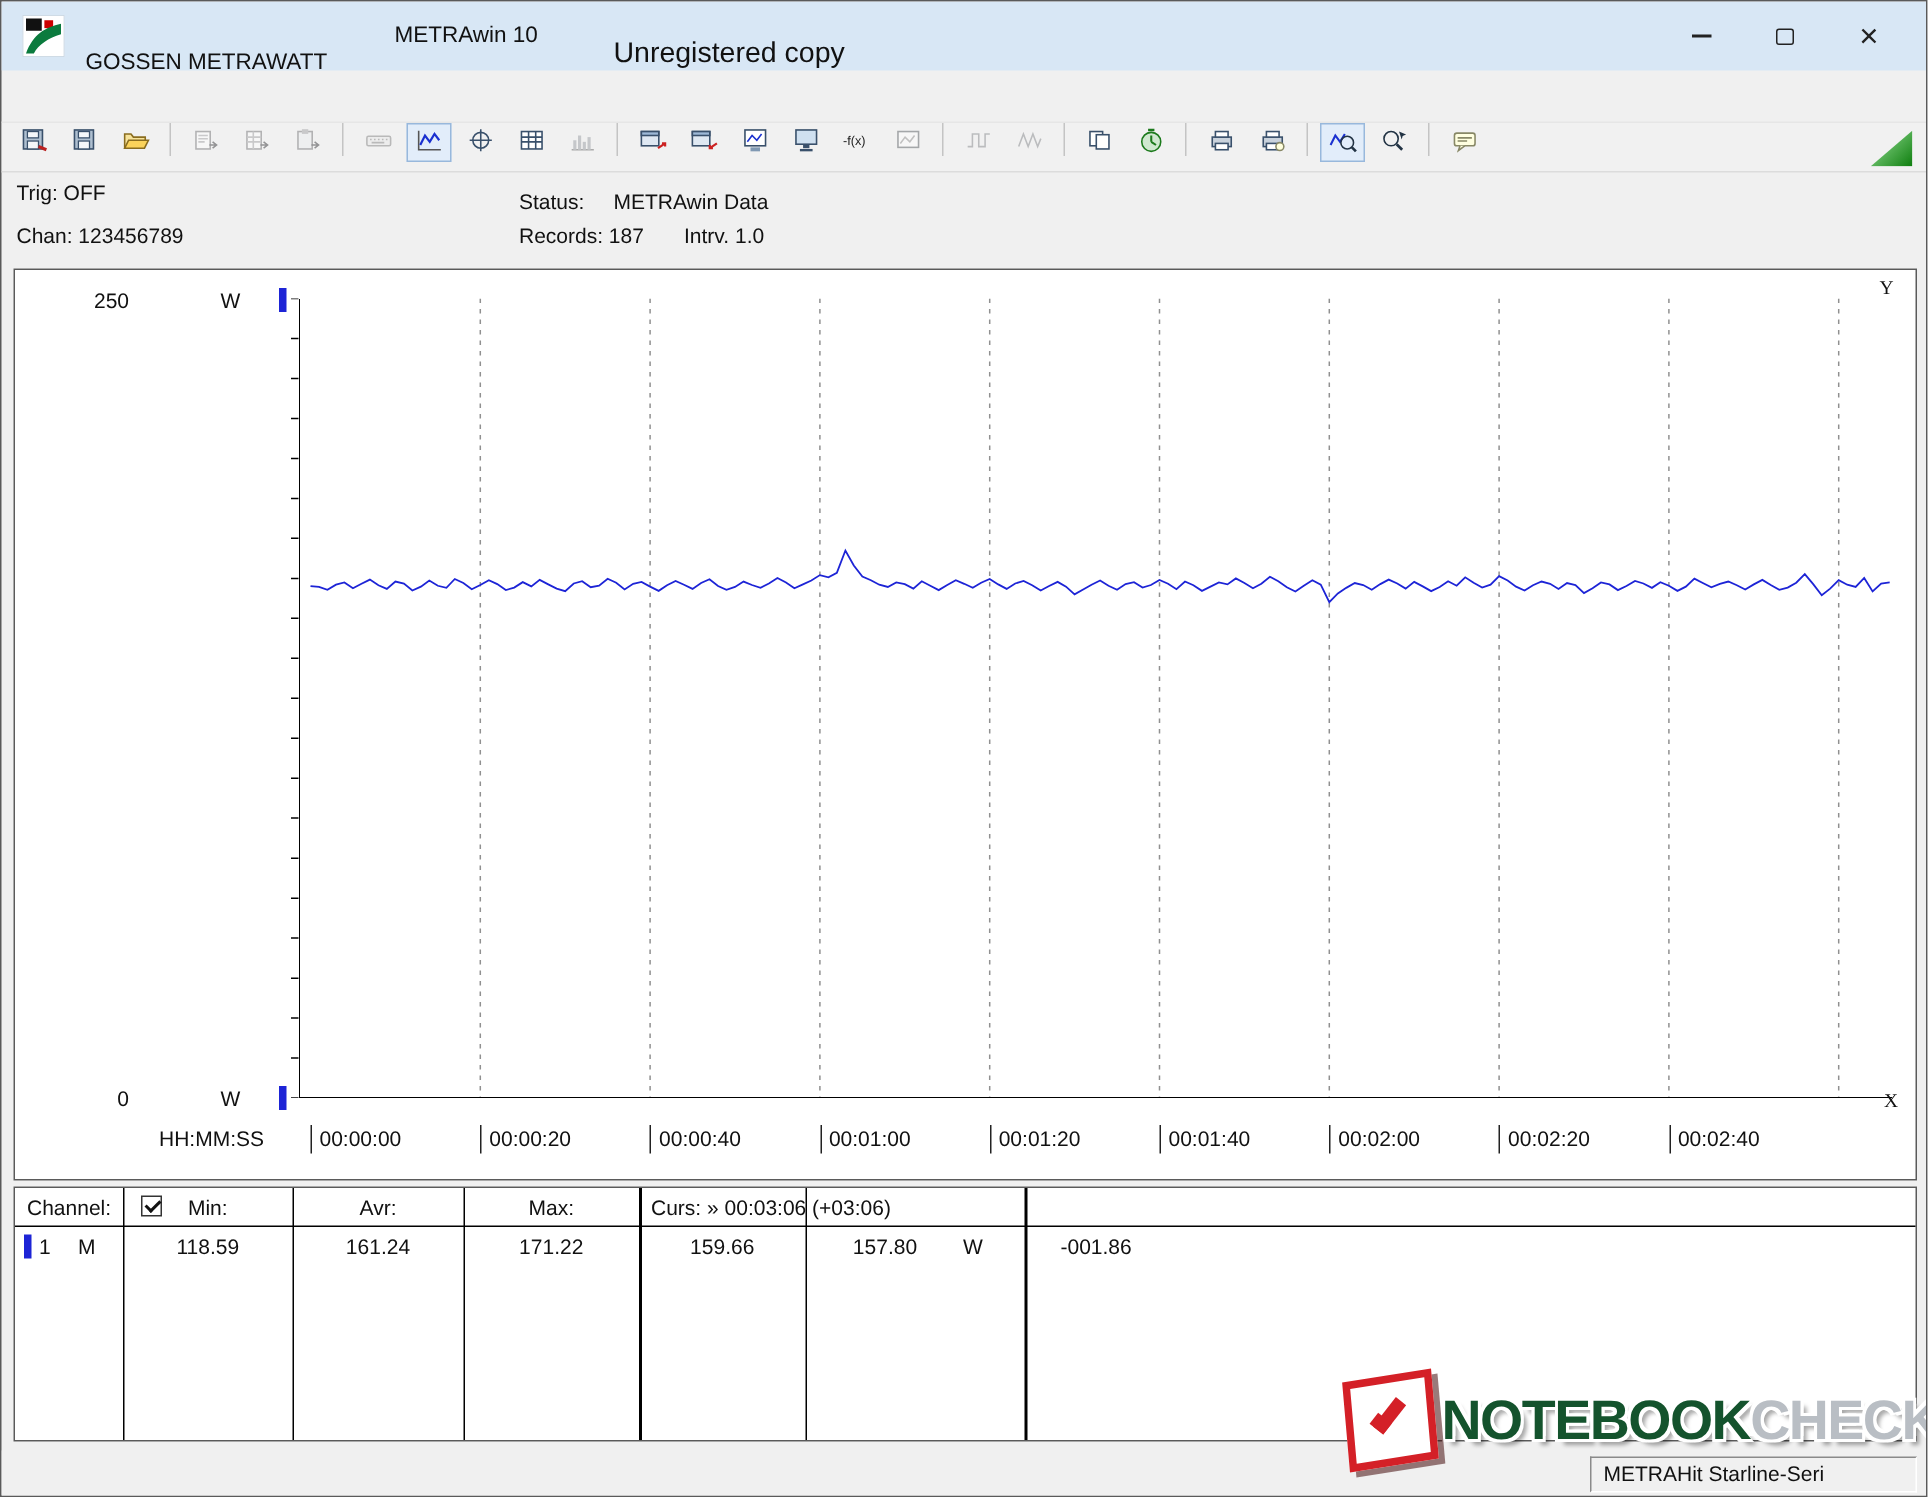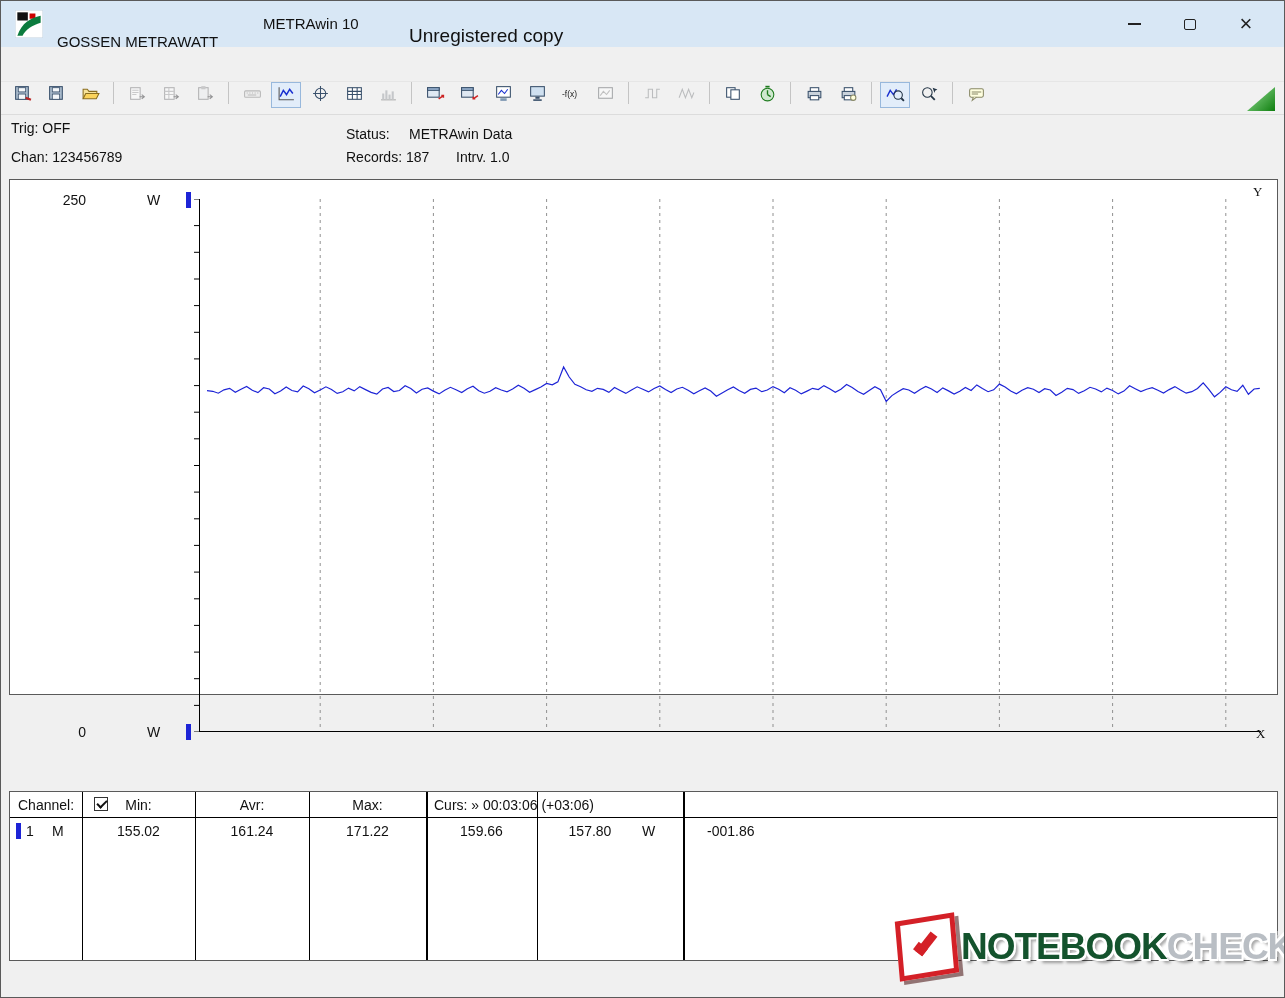--- a/index.html
+++ b/index.html
@@ -36,21 +36,21 @@
   .sep { width:1px; height:22px; background:#c4c4c4; margin:0 6px; }
   .corner-tri { position:absolute; right:9px; top:5px; width:28px; height:24px;
                 background:linear-gradient(135deg,#9ce39c,#0e7e0e);
                 clip-path:polygon(0 100%, 100% 100%, 100% 0); cursor:pointer; }
 
   
   .statuspanel { position:absolute; top:114px; left:0; width:100%; height:58px; font-size:14px; }
   .statuspanel span { position:absolute; white-space:pre; }
 
   
-  .chartpanel { position:absolute; left:8px; top:178px; width:1269px; height:516px;
+  .chartpanel { position:absolute; left:8px; top:178px; width:1269px; height:608px;
                 background:#fff; border:1px solid #5a5a5a; }
   .ylab { position:absolute; font-size:14px; }
   .ynum { left:40px; width:36px; text-align:right; }
   .yunit { left:137px; }
   .chmark { position:absolute; left:176px; width:5px; height:16px; background:#1d24d6; }
   #plot { position:absolute; left:183px; top:19px; }
   .axis-scroll { position:absolute; font-size:13px; font-family:"Liberation Serif","DejaVu Serif",serif; cursor:pointer; }
   .xlabels { position:absolute; left:0; top:570px; width:100%; height:26px; font-size:14px; }
   .xaxis-title { position:absolute; left:96px; top:1px; }
   .xtick { position:absolute; top:0; border-left:1px solid #222; padding-left:5px; height:19px; line-height:19px; }
@@ -352,20 +352,32 @@
         <line x1="1" y1="506.4" x2="6" y2="506.4" stroke="#000"></line>
         <line x1="1" y1="533.0" x2="6" y2="533.0" stroke="#000"></line>
         <line x1="6.5" y1="0" x2="6.5" y2="533" stroke="#000" shape-rendering="crispEdges"></line>
         <line x1="6" y1="532.5" x2="1068" y2="532.5" stroke="#000" shape-rendering="crispEdges"></line>
         <polyline points="14.0,191.7 19.7,192.3 25.3,194.2 31.0,190.8 36.6,189.3 42.3,193.2 48.0,190.2 53.6,187.4 59.3,191.2 64.9,193.6 70.6,188.7 76.3,190.0 81.9,194.7 87.6,192.1 93.2,188.0 98.9,191.5 104.6,192.9 110.2,187.0 115.9,189.7 121.5,193.8 127.2,191.0 132.9,187.8 138.5,190.4 144.2,194.4 149.8,192.7 155.5,189.1 161.2,191.9 166.8,187.6 172.5,190.6 178.1,193.4 183.8,195.1 189.5,190.0 195.1,188.5 200.8,192.5 206.4,191.5 212.1,186.8 217.8,189.5 223.4,194.0 229.1,190.2 234.7,188.9 240.4,192.1 246.1,194.9 251.7,191.2 257.4,188.3 263.0,190.8 268.7,193.6 274.4,189.7 280.0,187.2 285.7,191.7 291.3,194.2 297.0,192.3 302.7,188.7 308.3,191.0 314.0,192.9 319.6,190.0 325.3,186.3 331.0,189.3 336.6,193.2 342.3,190.6 347.9,188.0 353.6,184.4 359.3,185.9 364.9,182.9 370.6,168.0 376.2,178.0 381.9,185.3 387.6,187.8 393.2,190.8 398.9,192.3 404.5,189.3 410.2,190.4 415.9,193.4 421.5,188.5 427.2,191.5 432.8,194.4 438.5,191.0 444.2,187.8 449.8,190.2 455.5,192.9 461.1,189.5 466.8,187.0 472.5,190.6 478.1,193.6 483.8,190.0 489.4,188.3 495.1,191.2 500.8,194.7 506.4,191.7 512.1,188.9 517.7,192.1 523.4,197.2 529.1,194.0 534.7,190.8 540.4,188.0 546.0,191.5 551.7,194.2 557.4,190.4 563.0,189.1 568.7,192.7 574.3,191.0 580.0,187.6 585.7,190.2 591.3,193.8 597.0,188.7 602.6,191.2 608.3,194.9 614.0,192.1 619.6,189.3 625.3,190.6 630.9,186.6 636.6,189.7 642.3,193.2 647.9,190.2 653.6,185.5 659.2,188.5 664.9,192.5 670.6,195.3 676.2,191.5 681.9,187.8 687.5,190.8 693.2,202.5 698.9,196.6 704.5,192.9 710.2,189.7 715.8,191.0 721.5,194.2 727.2,190.4 732.8,187.4 738.5,190.0 744.1,193.4 749.8,188.9 755.5,191.9 761.1,195.1 766.8,192.3 772.4,188.5 778.1,191.5 783.8,185.9 789.4,189.5 795.1,192.7 800.7,190.8 806.4,185.1 812.1,188.0 817.7,192.1 823.4,194.7 829.0,191.2 834.7,188.7 840.4,190.2 846.0,193.6 851.7,189.7 857.3,191.0 863.0,196.4 868.7,193.2 874.3,189.3 880.0,190.6 885.6,194.4 891.3,191.7 897.0,188.3 902.6,190.0 908.3,192.9 913.9,189.1 919.6,191.5 925.3,194.9 930.9,192.1 936.6,186.8 942.2,189.7 947.9,192.5 953.6,190.2 959.2,188.7 964.9,191.2 970.5,194.0 976.2,190.6 981.9,187.6 987.5,191.0 993.2,194.2 998.8,192.7 1004.5,189.5 1010.2,183.8 1015.8,190.4 1021.5,197.8 1027.1,193.4 1032.8,187.8 1038.5,190.8 1044.1,192.3 1049.8,186.3 1055.4,195.3 1061.1,190.0 1066.8,189.3" fill="none" stroke="#1d24d6" stroke-width="1.2"></polyline>
       </svg>
 
     <span class="axis-scroll" style="left:1243px;top:4px">Y</span>
     <span class="axis-scroll" style="left:1246px;top:546px">X</span>
 
+    <div class="xlabels" id="xlabels">
+      <span class="xaxis-title">HH:MM:SS</span>
+    <span class="xtick" style="left: 197px;">00:00:00</span>
+        <span class="xtick" style="left: 310.2px;">00:00:20</span>
+        <span class="xtick" style="left: 423.4px;">00:00:40</span>
+        <span class="xtick" style="left: 536.6px;">00:01:00</span>
+        <span class="xtick" style="left: 649.8px;">00:01:20</span>
+        <span class="xtick" style="left: 763px;">00:01:40</span>
+        <span class="xtick" style="left: 876.2px;">00:02:00</span>
+        <span class="xtick" style="left: 989.4px;">00:02:20</span>
+        <span class="xtick" style="left: 1102.6px;">00:02:40</span>
+      </div>
   </div>
 
   <div class="tablepanel">
     <span class="vline" style="left:72px"></span>
     <span class="vline" style="left:185px"></span>
     <span class="vline" style="left:299px"></span>
     <span class="vline thick" style="left:416px"></span>
     <span class="vline" style="left:527px"></span>
     <span class="vline thick" style="left:673px"></span>
     <span class="hline"></span>
@@ -373,31 +385,34 @@
     <span class="th" style="left:8px">Channel:</span>
     <span class="cb"></span>
     <span class="th num" style="left:72px;width:113px">Min:</span>
     <span class="th num" style="left:185px;width:114px">Avr:</span>
     <span class="th num" style="left:299px;width:117px">Max:</span>
     <span class="th" style="left:424px">Curs: » 00:03:06 (+03:06)</span>
 
     <span class="rowmark"></span>
     <span class="td" style="left:16px">1</span>
     <span class="td" style="left:42px">M</span>
-    <span class="td num" style="left:72px;width:113px">155.02</span>
+    <span class="td num" style="left:72px;width:113px">118.59</span>
     <span class="td num" style="left:185px;width:114px">161.24</span>
     <span class="td num" style="left:299px;width:117px">171.22</span>
     <span class="td num" style="left:416px;width:111px">159.66</span>
     <span class="td num" style="left:535px;width:90px">157.80</span>
     <span class="td" style="left:632px">W</span>
     <span class="td" style="left:697px">-001.86</span>
   </div>
 
   <div class="watermark">
     <span class="wm-box">
         <span class="wm-tick"></span>
       </span>
     <span class="wm-red">NOTEBOOK</span>
     <span class="wm-gray">CHECK</span>
   </div>
 
+  <div class="statusbar">
+    <span class="device-box">METRAHit Starline-Seri</span>
+  </div>
 
 </div>
 
 </body></html>

